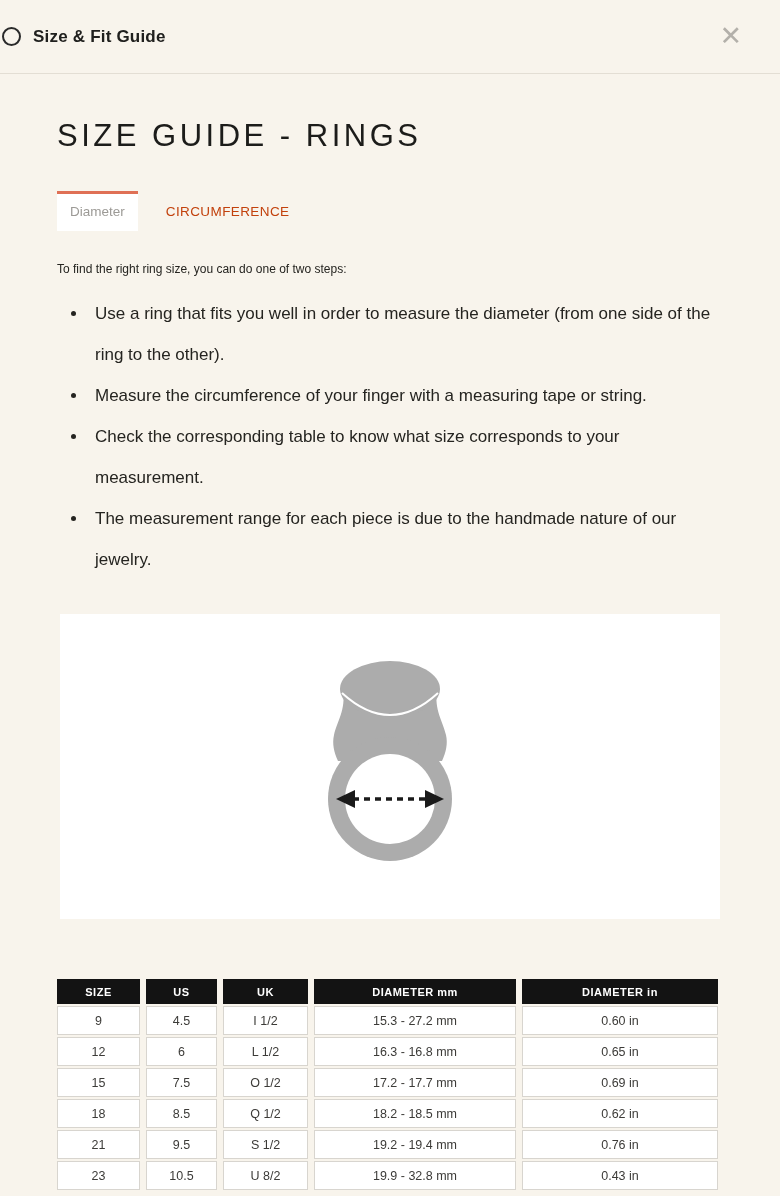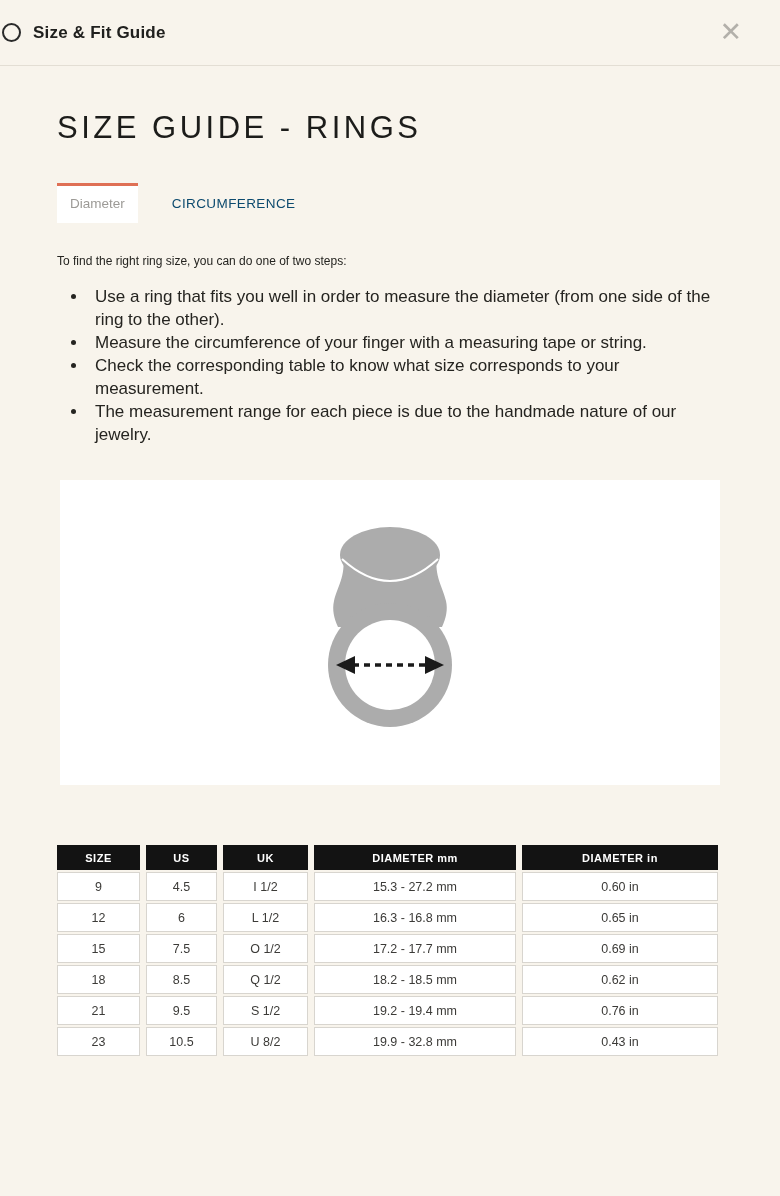--- a/index.html
+++ b/index.html
@@ -13,21 +13,21 @@
     margin: 0 auto;
     background: #F8F4EC;
     overflow: hidden;
     color: #1f1f1f;
   }
 
   
   .modal-header {
     display: flex;
     align-items: center;
-    height: 66px;
+    height: 74px;
     padding-right: 30px;
     border-bottom: 1px solid #e3ded4;
   }
   .ring-glyph {
     width: 19px; height: 19px;
     border: 2px solid #2a2a2a;
     border-radius: 50%;
     margin-left: 2px;
     flex: 0 0 auto;
   }
@@ -74,40 +74,40 @@
     align-items: center;
   }
   .tab.active {
     background: #ffffff;
     border-top: 3px solid #DF7055;
     padding: 10px 13px 12px;
     color: #9c9a96;
   }
   .tab.inactive {
     padding: 12px 20px;
-    margin-left: 14px;
-    color: #0c4a6e;
+    margin-left: 8px;
+    color: #c2410c;
     font-weight: 500;
     letter-spacing: 0.4px;
   }
 
   .intro {
     margin-top: 31px;
     font-size: 12px;
     color: #252420;
   }
 
   ul.steps {
     margin-top: 17px;
     padding-left: 31px;
     list-style: disc;
   }
   ul.steps li {
     font-size: 17px;
-    line-height: 23px;
+    line-height: 41px;
     padding-left: 7px;
     color: #252420;
   }
 
   
   .illustration-panel {
     margin-top: 34px;
     margin-left: 3px;
     width: 660px;
     height: 305px;

